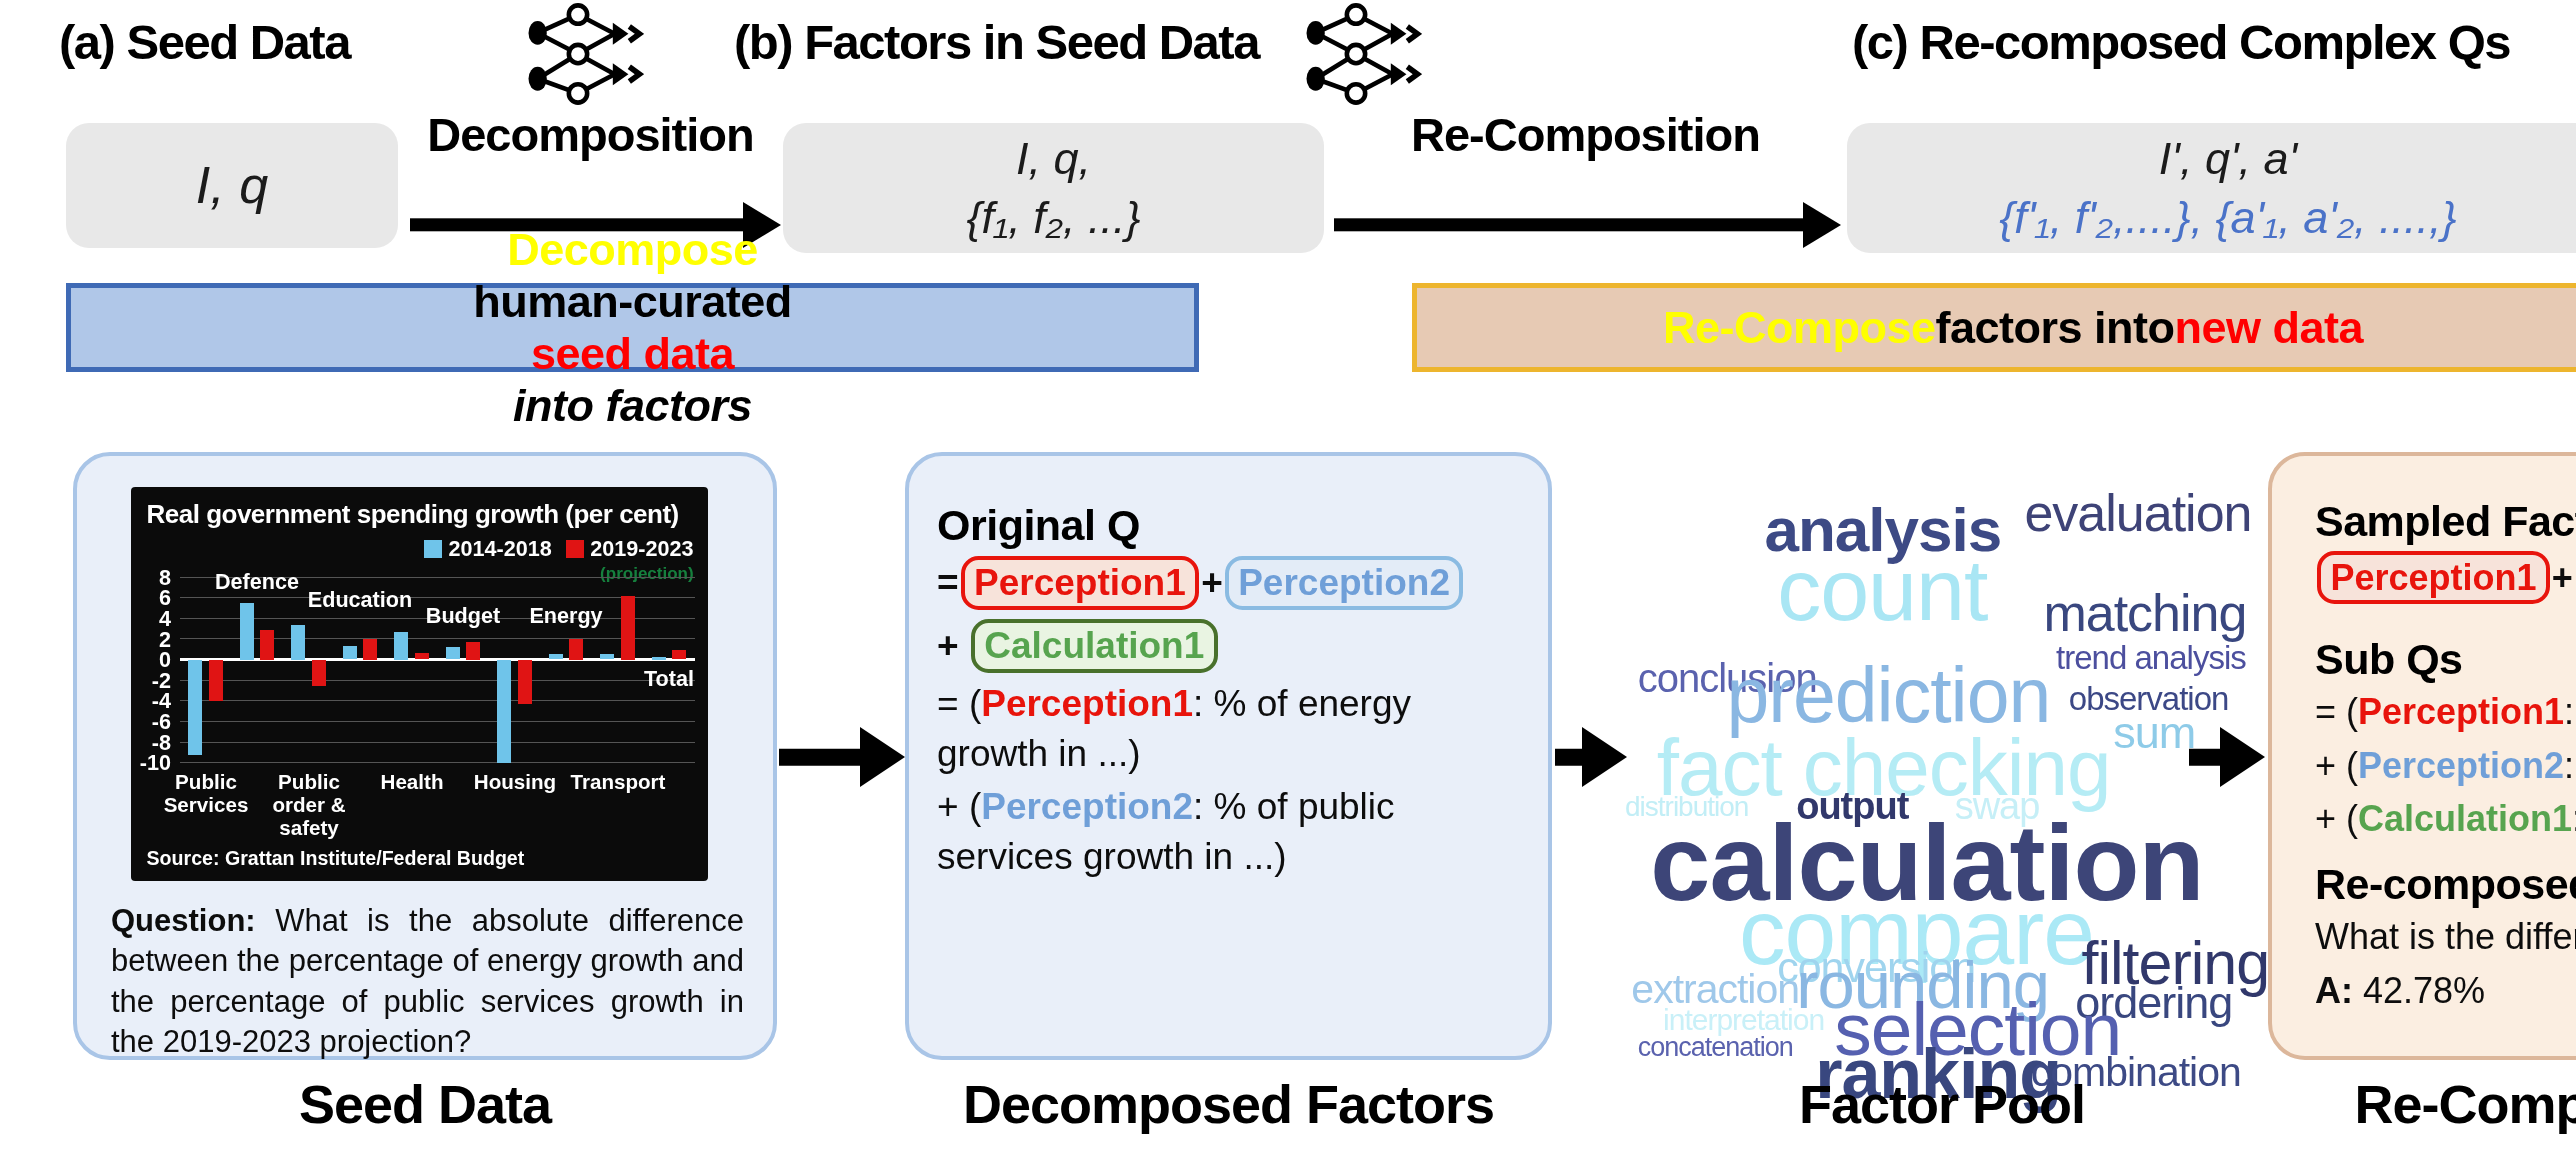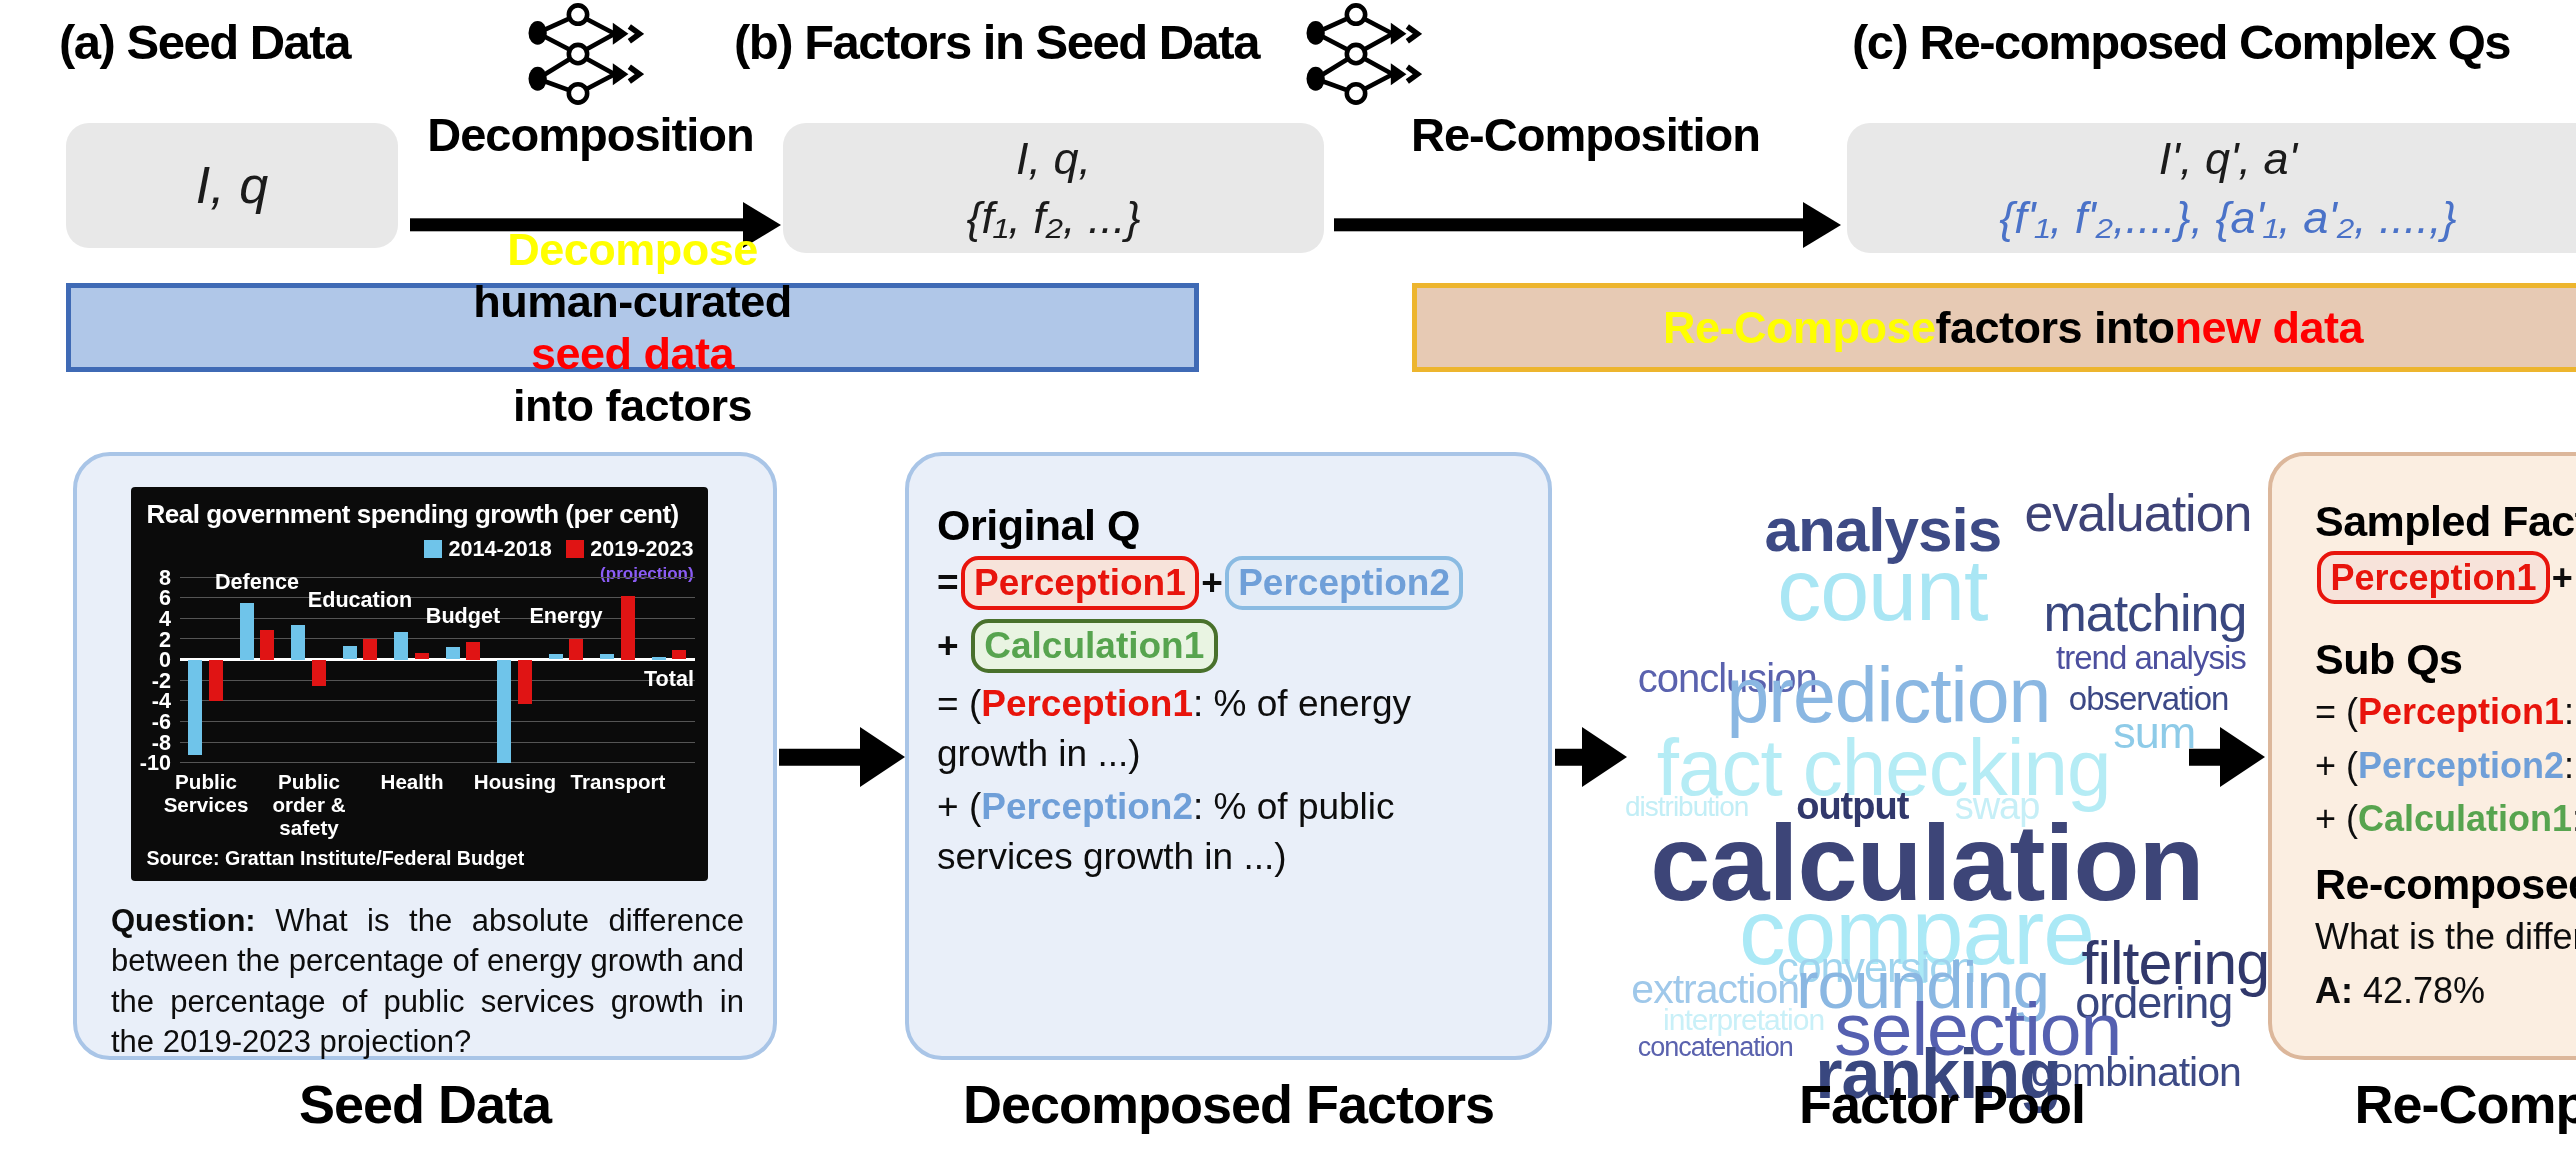--- a/index.html
+++ b/index.html
@@ -25,21 +25,21 @@
   .caption{font-weight:700;font-size:54px;letter-spacing:-1px;text-align:center;}
   .nn-icon{display:inline-block;}
   .nn-icon svg{width:100%;height:100%;}
   
   #chart{background:#0b0b0b;border-radius:4.1px;overflow:hidden;}
   .ct{position:absolute;left:15.5px;top:12.4px;color:#fff;font-weight:700;font-size:26px;letter-spacing:-0.5px;}
   .clegend{position:absolute;right:14.4px;top:49px;display:flex;gap:14.4px;align-items:center;}
   .clitem{display:flex;gap:6.7px;align-items:center;}
   .clswatch{width:17.5px;height:17.5px;display:inline-block;}
   .cllabel{color:#fff;font-size:21.6px;font-weight:700;}
-  .clnote{position:absolute;right:14.4px;top:77px;color:#8b5cf6;font-size:17px;font-weight:600;}
+  .clnote{position:absolute;right:14.4px;top:77px;color:#15803d;font-size:17px;font-weight:600;}
   .cgrid{position:absolute;}
   .cytick{position:absolute;left:0;width:40px;text-align:right;color:#fff;font-size:21.6px;font-weight:600;}
   .cbar{position:absolute;}
   .cann{position:absolute;transform:translateX(-50%);color:#fff;font-size:21.6px;font-weight:600;white-space:nowrap;}
   .cxlab{position:absolute;transform:translateX(-50%);color:#fff;font-size:20.6px;font-weight:600;text-align:center;line-height:1.12;}
   .csrc{position:absolute;left:15.5px;top:360px;color:#fff;font-size:19.6px;font-weight:600;}
   .q{font-size:31px;line-height:1.3;text-align:justify;color:#0d0d0d;}
   
   .ph{font-weight:700;font-size:43px;letter-spacing:-0.5px;color:#000;}
   .p2line{font-size:37px;line-height:1.34;color:#0d0d0d;margin-top:4.1px;}
@@ -136,21 +136,21 @@
 
   <div class="abs harrow" style="left:2620px;top:225px;width:453px;">
     
     
   </div>
 
   <div class="abs banner banner-blue" style="left:66px;top:283px;width:1133px;height:89px;flex-direction:column;">
       <span style="color: rgb(255, 255, 0);">Decompose </span>
       <span style="color: rgb(0, 0, 0);">human-curated </span>
       <span style="color: rgb(255, 0, 0);">seed data </span>
-      <span style="color: rgb(0, 0, 0);">into factors</span>
+      <span style="color: rgb(0, 0, 0); font-style: italic;">into factors</span>
     </div>
   <div class="abs banner banner-tan" style="left:1412px;top:283px;width:1202px;height:89px;">
       <span style="color: rgb(255, 255, 0);">Re-Compose </span>
       <span style="color: rgb(0, 0, 0);">factors into </span>
       <span style="color: rgb(255, 0, 0);">new data</span>
     </div>
 
   <div class="abs panel panel-blue" style="left:73px;top:452px;width:704px;height:608px;"></div>
   <div class="abs" id="chart" style="left:131px;top:487px;width:577px;height:394px;">
       <div class="ct">Real government spending growth (per cent)</div>

